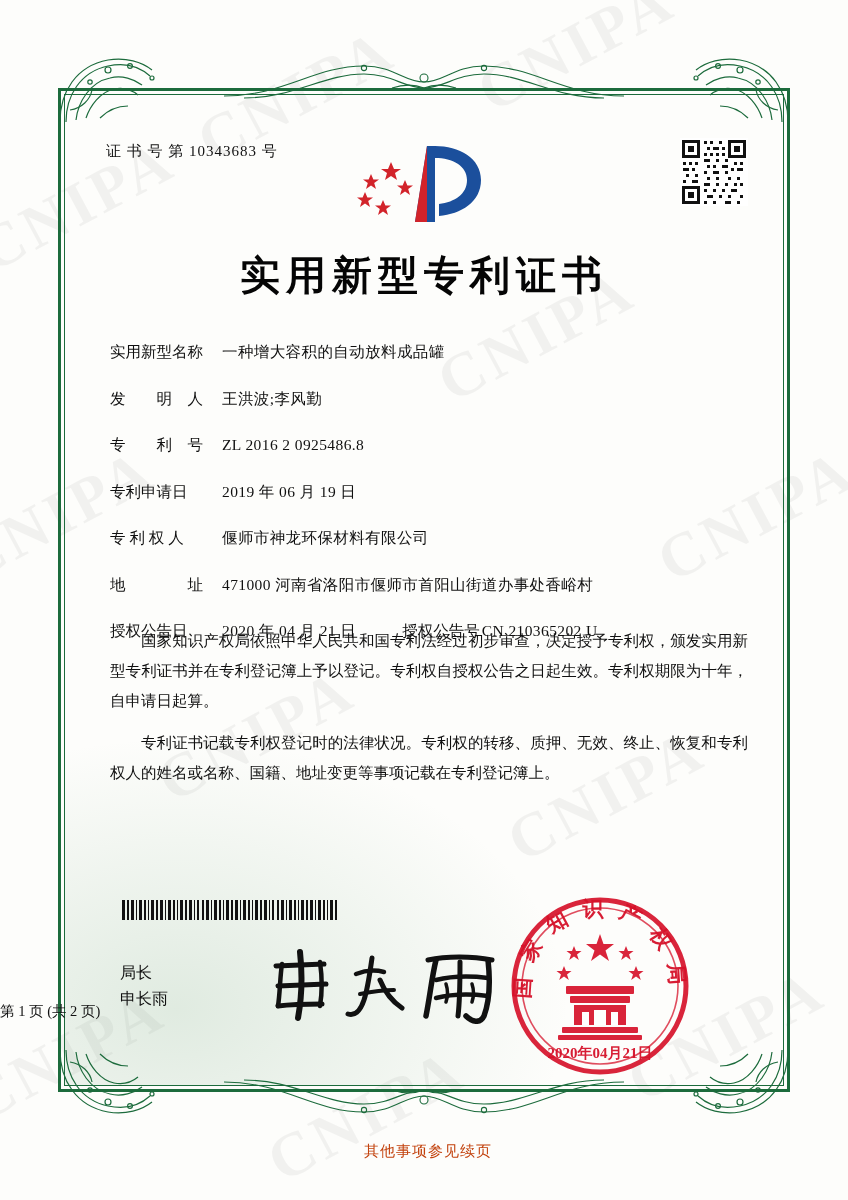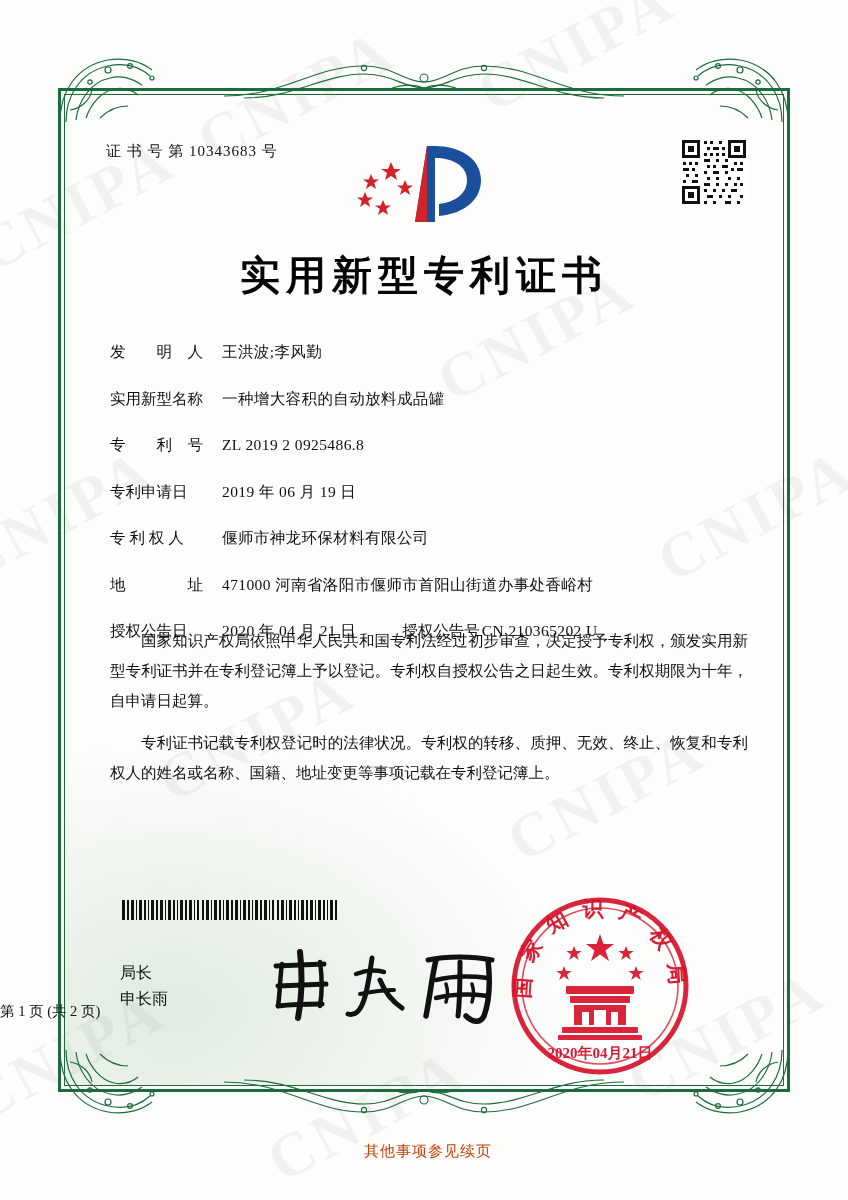--- a/index.html
+++ b/index.html
@@ -458,30 +458,30 @@
           <polygon points="52,62 54.4,67.6 60,67.6 55.2,71 57,77 52,73.6 47,77 48.8,71 44,67.6 49.6,67.6"></polygon>
           <polygon points="74,42 76.4,47.6 82,47.6 77.2,51 79,57 74,53.6 69,57 70.8,51 66,47.6 71.6,47.6"></polygon>
         </g>
       </svg>
     </div>
 
     <div class="main-title">实用新型专利证书</div>
 
     <div class="fields">
       <div class="field-row">
+        <span class="field-label">实用新型名称</span>
+        <span class="field-value">一种增大容积的自动放料成品罐</span>
+      </div>
+      <div class="field-row">
         <span class="field-label">发　　明　人</span>
         <span class="field-value">王洪波;李风勤</span>
       </div>
       <div class="field-row">
-        <span class="field-label">实用新型名称</span>
-        <span class="field-value">一种增大容积的自动放料成品罐</span>
-      </div>
-      <div class="field-row">
         <span class="field-label">专　　利　号</span>
-        <span class="field-value">ZL 2019 2 0925486.8</span>
+        <span class="field-value">ZL 2016 2 0925486.8</span>
       </div>
       <div class="field-row">
         <span class="field-label">专利申请日</span>
         <span class="field-value">2019 年 06 月 19 日</span>
       </div>
       <div class="field-row">
         <span class="field-label">专 利 权 人</span>
         <span class="field-value">偃师市神龙环保材料有限公司</span>
       </div>
       <div class="field-row">

